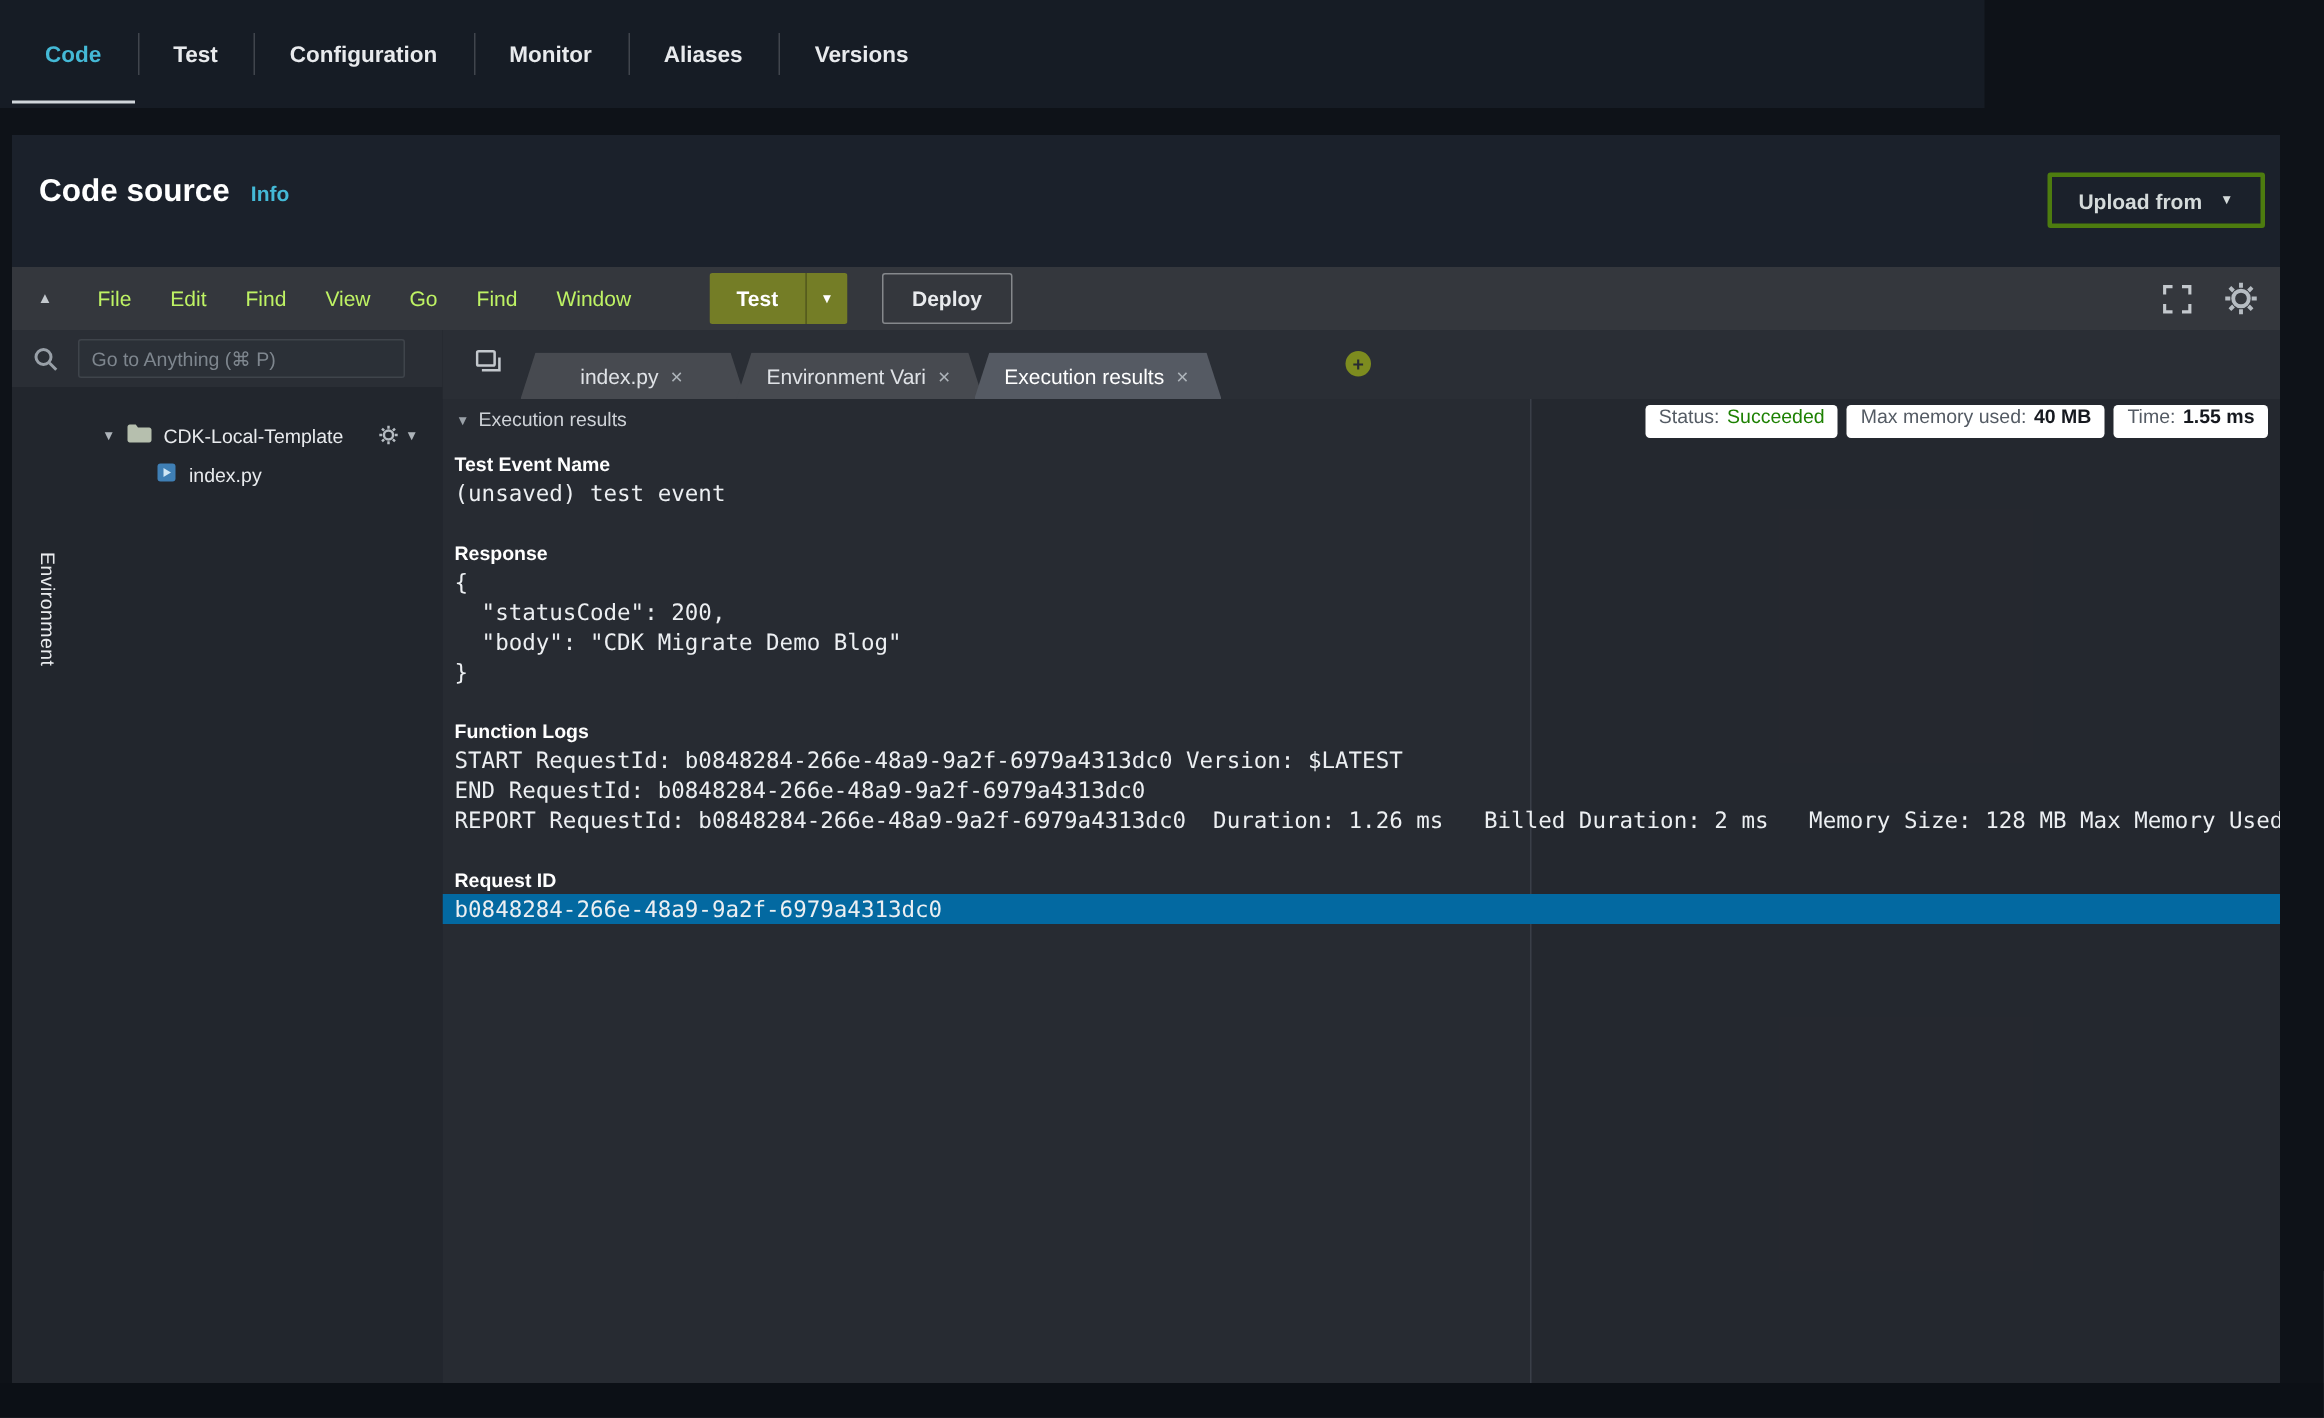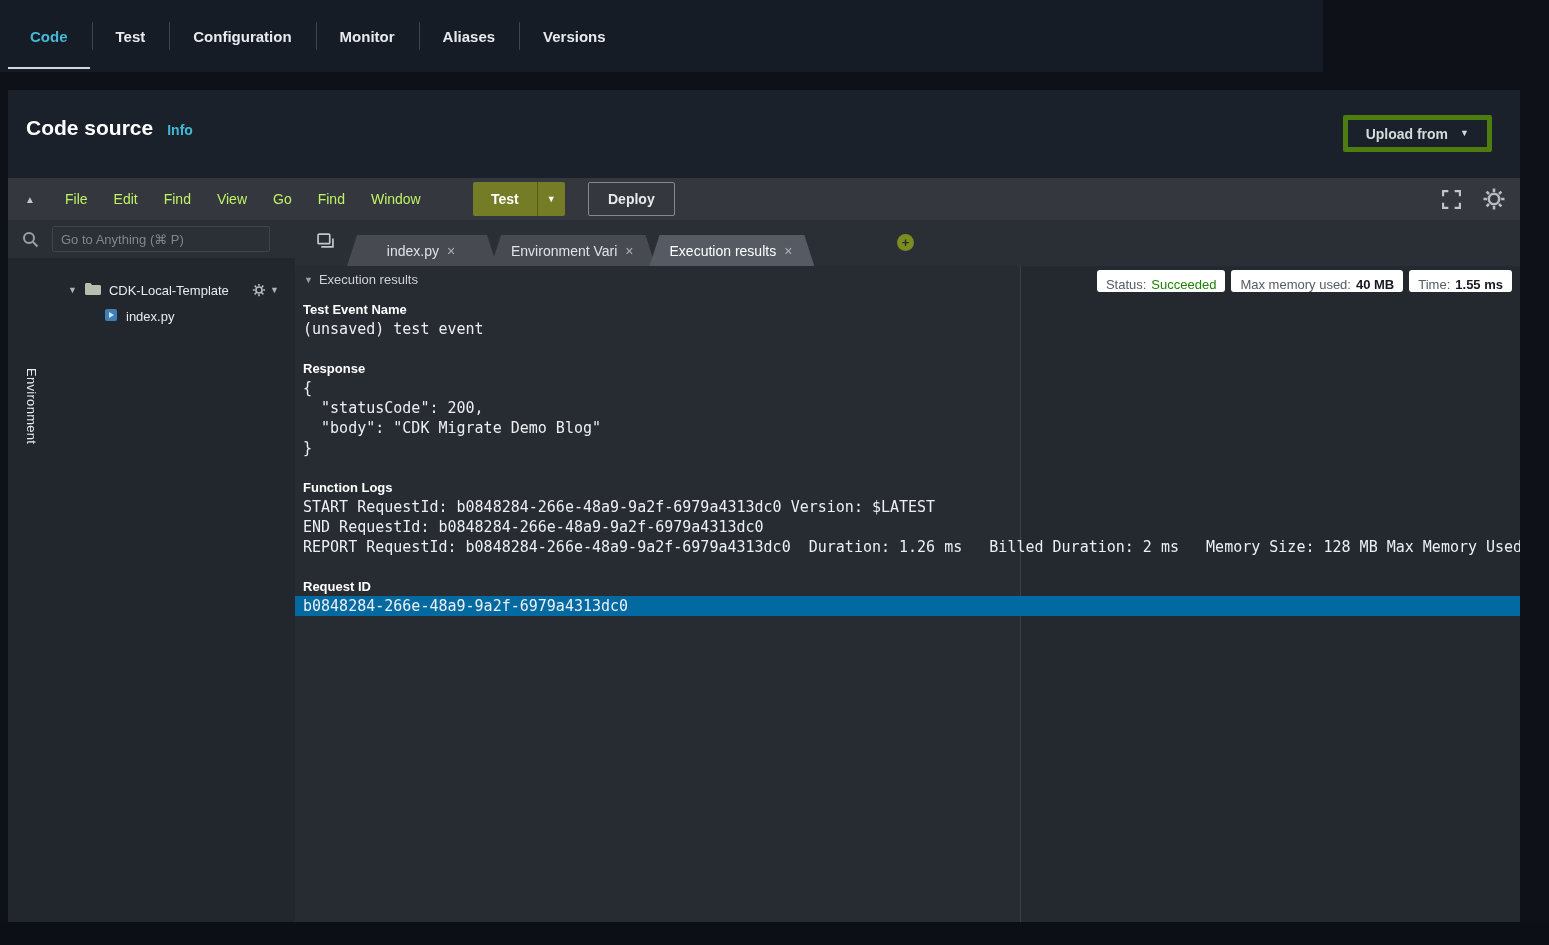--- a/index.html
+++ b/index.html
@@ -29,22 +29,22 @@
   
   .panel {
     position:absolute; left:8px; top:90px; width:1512px; height:832px;
     background:#1b212b; overflow:hidden;
   }
   .panel-header { position:absolute; top:0; left:0; right:0; height:90px; }
   .header-left { position:absolute; left:18px; top:26px; display:flex; align-items:baseline; gap:14px; }
   .panel-title { font-size:21px; font-weight:bold; color:#ffffff; }
   .info-link { font-size:14px; font-weight:bold; color:#44b9d6; cursor:pointer; }
   .upload-btn {
-    position:absolute; right:28px; top:25px; height:37px; padding:0 18px;
-    background:transparent; border:5px solid #4d7c0f; border-radius:2px;
+    position:absolute; right:10px; top:25px; height:37px; padding:0 18px;
+    background:transparent; border:3px solid #4d7c0f; border-radius:2px;
     color:#d5dbdb; font-weight:bold; font-size:14px;
     display:flex; align-items:center; gap:12px; cursor:pointer;
     font-family:"Liberation Sans", sans-serif;
   }
   .caret { font-size:9px; line-height:1; color:inherit; }
   
   .menu-bar {
     position:absolute; top:88px; left:0; right:0; height:42px;
     background:#34373d; display:flex; align-items:center;
   }
@@ -124,21 +124,21 @@
   .ruler-tint { position:absolute; left:726px; right:0; top:0; bottom:0; background:rgba(0,0,0,0.06); z-index:0; }
   .results-header {
     position:relative; z-index:2; height:27px; display:flex; align-items:center;
     padding-left:9px; gap:6px; cursor:pointer;
   }
   .results-header .tri { font-size:9px; color:#9aa1a8; }
   .results-title { font-size:13px; color:#ced2d7; }
   .badge-row { position:absolute; right:8px; top:4px; display:flex; gap:6px; z-index:3; }
   .badge {
     background:#ffffff; border-radius:3px; height:22px; padding:0 9px;
-    display:flex; align-items:flex-end; gap:5px; font-size:13px; color:#545b64;
+    display:flex; align-items:flex-start; gap:5px; font-size:13px; color:#545b64;
   }
   .badge .val { color:#16191f; font-weight:bold; }
   .badge .val.green { color:#1d8102; font-weight:normal; }
   .results-content { position:relative; z-index:1; padding:7px 0 0 8px; }
   .sec { margin-bottom:20px; }
   .sec-title { font-size:13px; font-weight:bold; color:#ffffff; line-height:19px; }
   .mono-line {
     font-family:"DejaVu Sans Mono", monospace; font-size:15px; line-height:20px;
     color:#eceff2; white-space:pre;
   }

